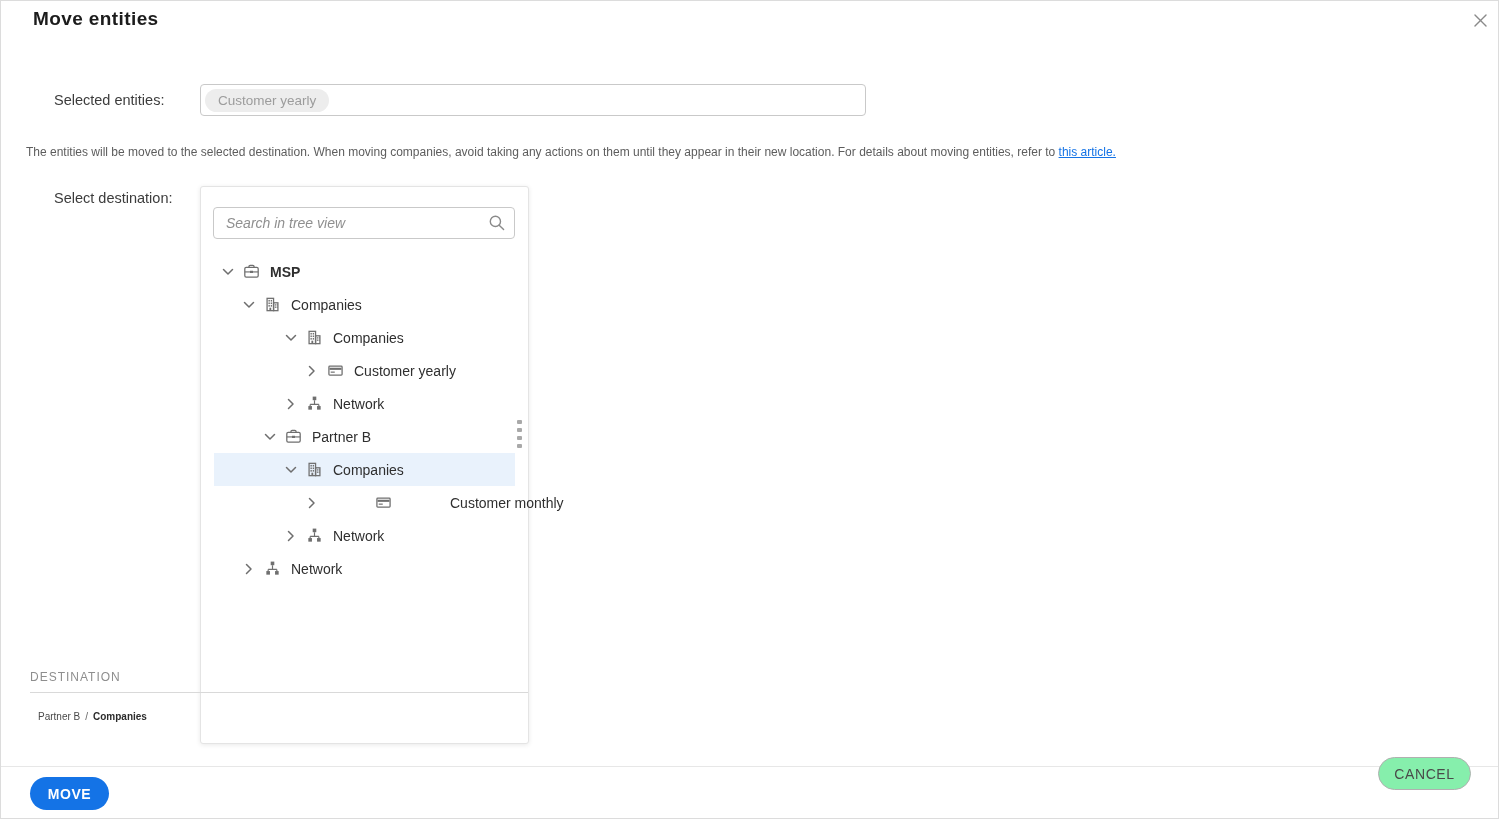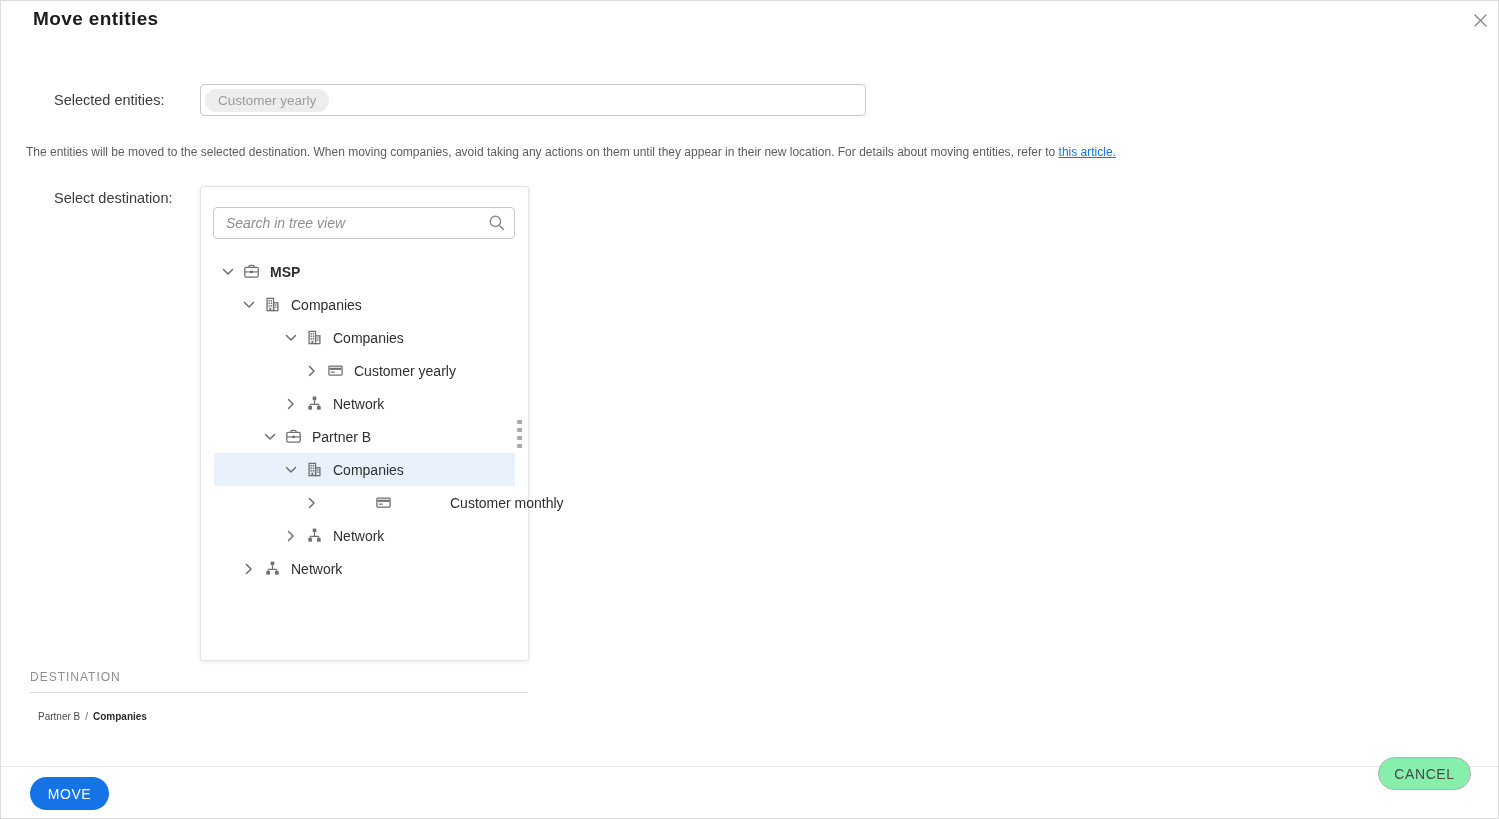--- a/index.html
+++ b/index.html
@@ -45,21 +45,21 @@
     left: 25px; top: 144px; font-size: 12px; color: #5d5d5d;
     white-space: nowrap;
   }
   .description a {
     color: var(--link, #1473e6); text-decoration: underline; cursor: pointer;
   }
 
   
   .lbl-destination { left: 29px; top: 189px; }
   .tree-panel {
-    left: 199px; top: 185px; width: 329px; height: 475px;
+    left: 199px; top: 185px; width: 329px; height: 558px;
     background: #fff; border: 1px solid #e4e4e4; border-radius: 3px;
     box-shadow: 0 1px 5px rgba(0,0,0,0.09);
   }
   .tree-search-wrap { position: absolute; left: 12px; top: 20px; width: 302px; height: 32px; }
   .tree-search {
     width: 100%; height: 100%;
     border: 1px solid #c9c9c9; border-radius: 4px;
     padding: 0 32px 0 12px; font-size: 14px;
     font-family: "Liberation Sans", sans-serif; color: #333;
     outline: none;
@@ -98,21 +98,21 @@
 
   
   .footer-divider { left: 0; top: 765px; width: 1499px; height: 1px; background: #e7e7e7; }
   .btn {
     height: 33px; border-radius: 17px; font-family: "Liberation Sans", sans-serif;
     font-size: 14px; letter-spacing: 0.6px; cursor: pointer;
     display: flex; align-items: center; justify-content: center;
   }
   .btn-move {
     left: 29px; top: 776px; width: 79px;
-    background: var(--primary, #1473e6); color: #fff; border: none; font-weight: 400;
+    background: var(--primary, #1473e6); color: #fff; border: none; font-weight: 700;
   }
   .btn-cancel {
     left: 1377px; top: 756px; width: 93px;
     background: #86efac; color: #4a4a4a; border: 1px solid #b0b0b0;
   }
   svg.glyph { width: 100%; height: 100%; display: block; }
 </style>
 </head>
 <body>
 

